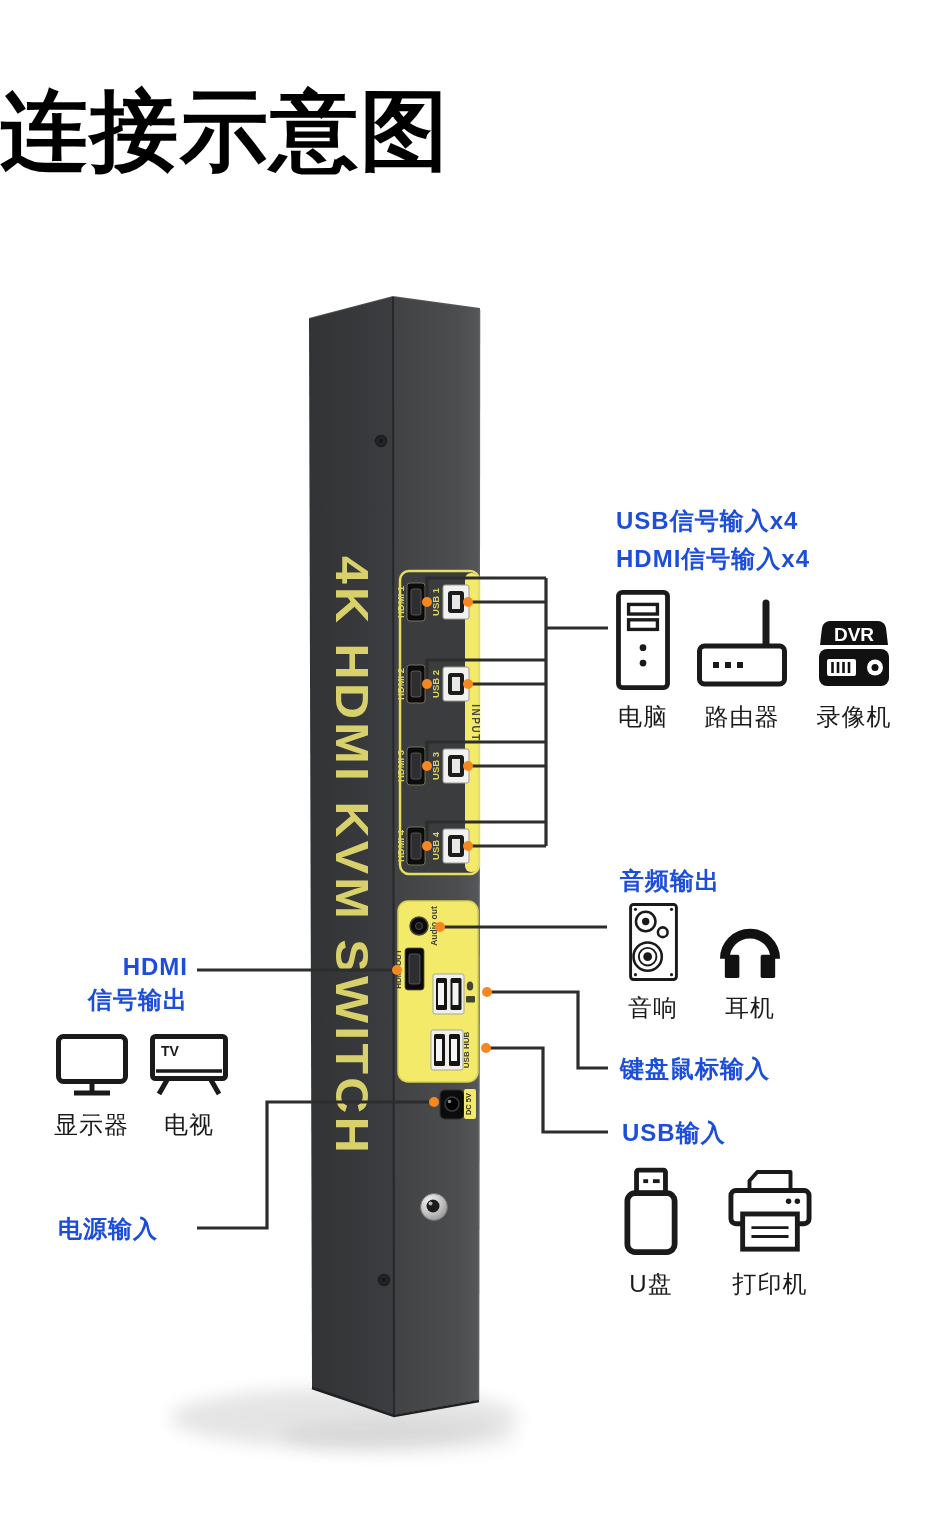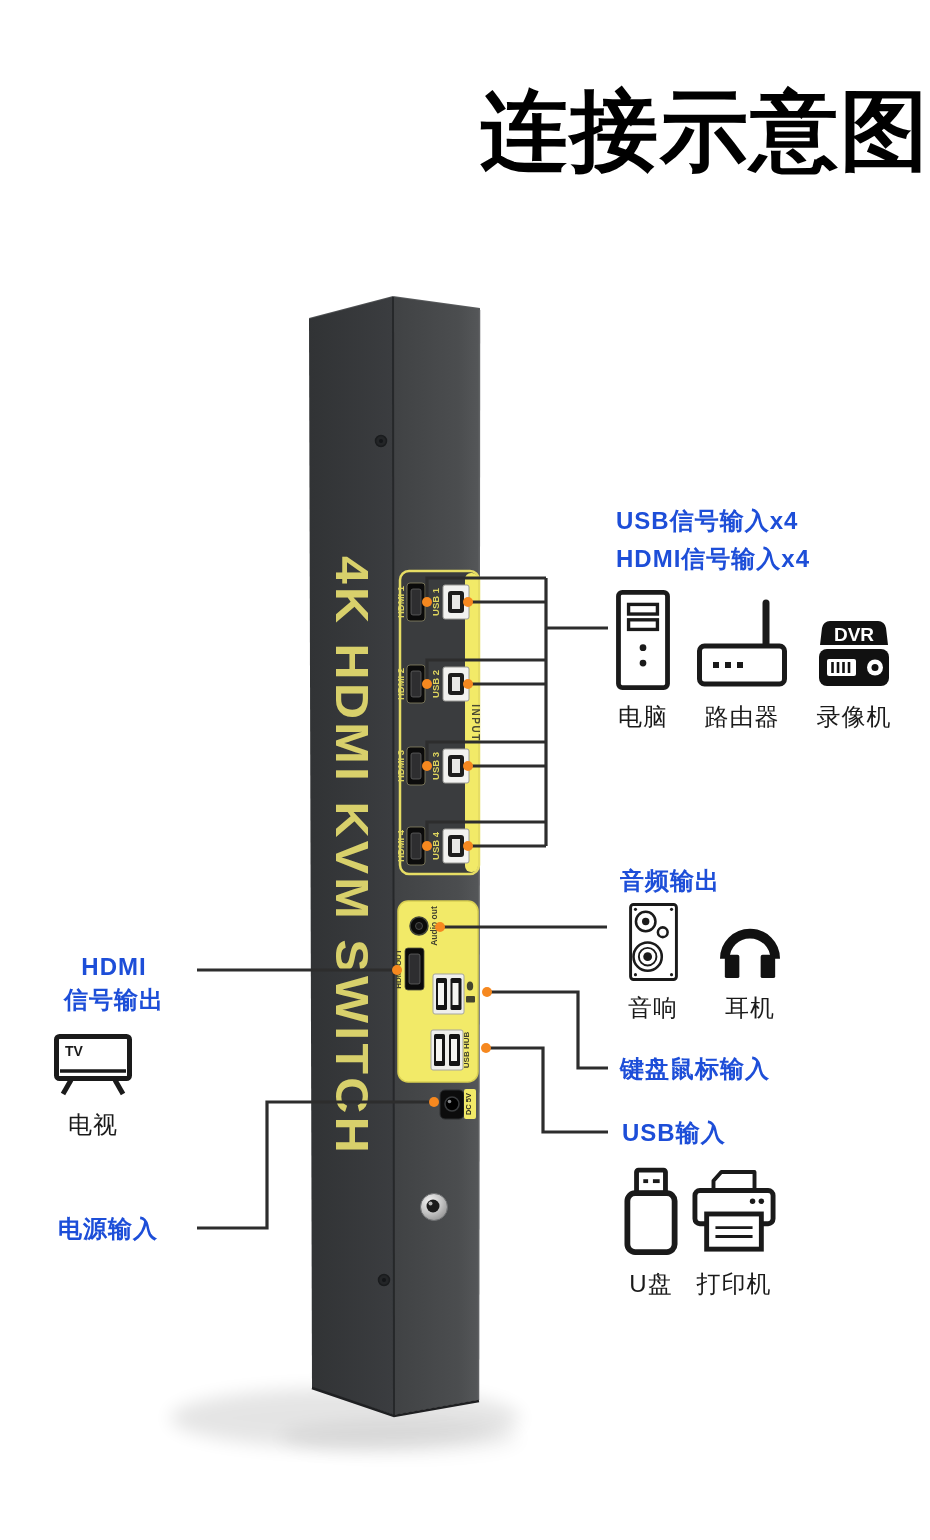--- a/index.html
+++ b/index.html
@@ -1,23 +1,23 @@
 <!DOCTYPE html>
 <html><head>
 <meta charset="utf-8">
 <style>
   html,body{margin:0;padding:0;background:#fff;}
   .stage{position:relative;width:930px;height:1540px;background:#ffffff;overflow:hidden;
          font-family:"Liberation Sans","DejaVu Sans",sans-serif;}
-  .page-title{position:absolute;left:0;right:0;top:72px;text-align:right;
+  .page-title{position:absolute;left:0;right:0;top:72px;text-align:left;
               font-size:88px;font-weight:900;color:#000;letter-spacing:2px;}
   .scene{position:absolute;left:0;top:0;}
   .ann{position:absolute;color:#1d4ed8;font-size:24px;font-weight:700;
        letter-spacing:1px;white-space:nowrap;line-height:38px;}
-  .ann.right-align{text-align:center;line-height:33px;}
+  .ann.right-align{text-align:right;line-height:33px;}
   .figrow{position:absolute;display:flex;align-items:flex-end;}
   .fig{display:flex;flex-direction:column;align-items:center;}
   .fig .cap{margin-top:15px;font-size:24px;color:#1a1a1a;letter-spacing:1px;line-height:24px;white-space:nowrap;}
   .fig svg{display:block;}
 </style>
 </head>
 <body>
 
 <div class="stage">
 
@@ -274,36 +274,44 @@
     </div>
   </div>
 
   <div class="ann right-align" style="left:40px;top:950px;width:148px;">
     <div>HDMI</div>
     <div>信号输出</div>
   </div>
 
   <div class="figrow" style="left:54px;top:1034px;gap:21px;">
     <div class="fig">
+      <svg width="72" height="64" viewBox="0 0 72 64">
+        <rect x="2.5" y="2.5" width="67" height="45" rx="5" fill="#fff" stroke="#1a1a1a" stroke-width="5"></rect>
+        <line x1="36" y1="48" x2="36" y2="57" stroke="#1a1a1a" stroke-width="5"></line>
+        <line x1="18" y1="59" x2="54" y2="59" stroke="#1a1a1a" stroke-width="5"></line>
+      </svg>
+      <div class="cap">显示器</div>
+    </div>
+    <div class="fig">
       <svg width="78" height="64" viewBox="0 0 78 64">
         <rect x="2.5" y="2.5" width="73" height="42" rx="3" fill="#fff" stroke="#1a1a1a" stroke-width="5"></rect>
         <text x="11" y="22" font-size="14" font-weight="800" fill="#1a1a1a">TV</text>
         <line x1="6" y1="37" x2="72" y2="37" stroke="#1a1a1a" stroke-width="3.5"></line>
         <line x1="17" y1="46" x2="9" y2="60" stroke="#1a1a1a" stroke-width="5"></line>
         <line x1="61" y1="46" x2="69" y2="60" stroke="#1a1a1a" stroke-width="5"></line>
       </svg>
       <div class="cap">电视</div>
     </div>
   </div>
 
   <div class="ann" style="left:620px;top:1050px;">键盘鼠标输入</div>
 
   <div class="ann" style="left:622px;top:1114px;">USB输入</div>
 
-  <div class="figrow" style="left:624px;top:1167px;gap:14px;text-align:right;">
+  <div class="figrow" style="left:624px;top:1167px;gap:50px;text-align:right;">
     <div class="fig">
       <svg width="54" height="90" viewBox="0 0 56 92">
         <rect x="13" y="2.5" width="30" height="24" rx="2" fill="#fff" stroke="#1a1a1a" stroke-width="5"></rect>
         <line x1="20" y1="14" x2="25" y2="14" stroke="#1a1a1a" stroke-width="4"></line>
         <line x1="30" y1="14" x2="37" y2="14" stroke="#1a1a1a" stroke-width="4"></line>
         <rect x="3.5" y="26.5" width="49" height="61" rx="8" fill="#fff" stroke="#1a1a1a" stroke-width="6"></rect>
       </svg>
       <div class="cap">U盘</div>
     </div>
     <div class="fig">

